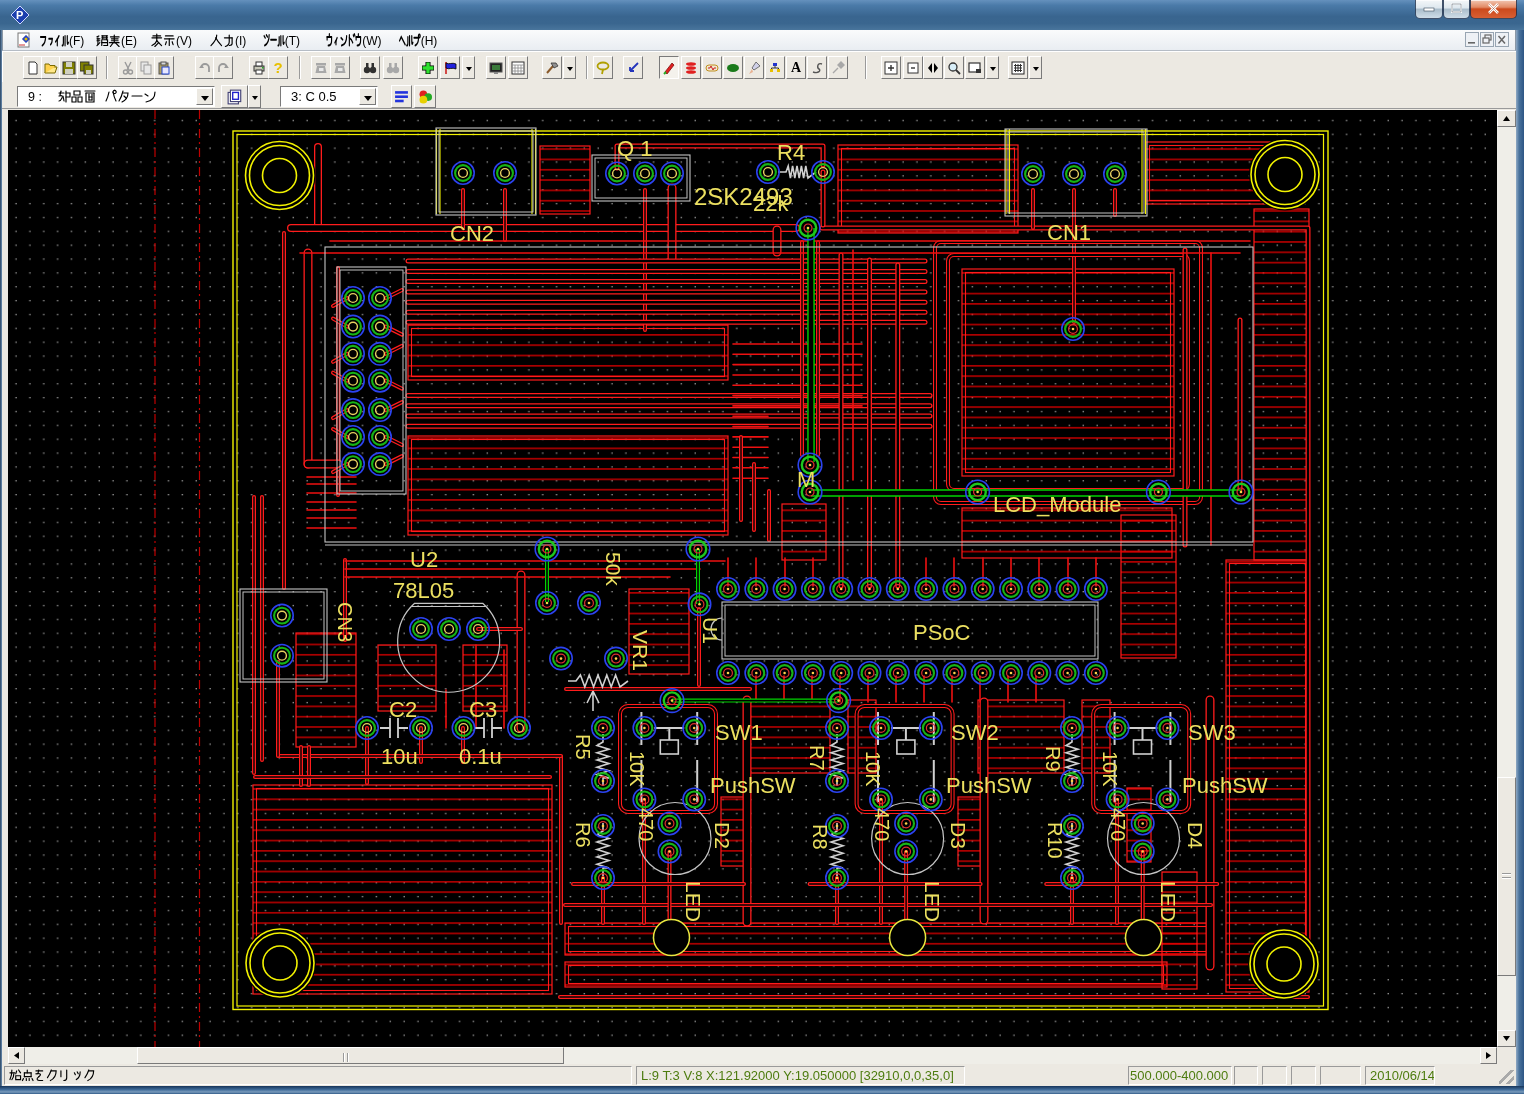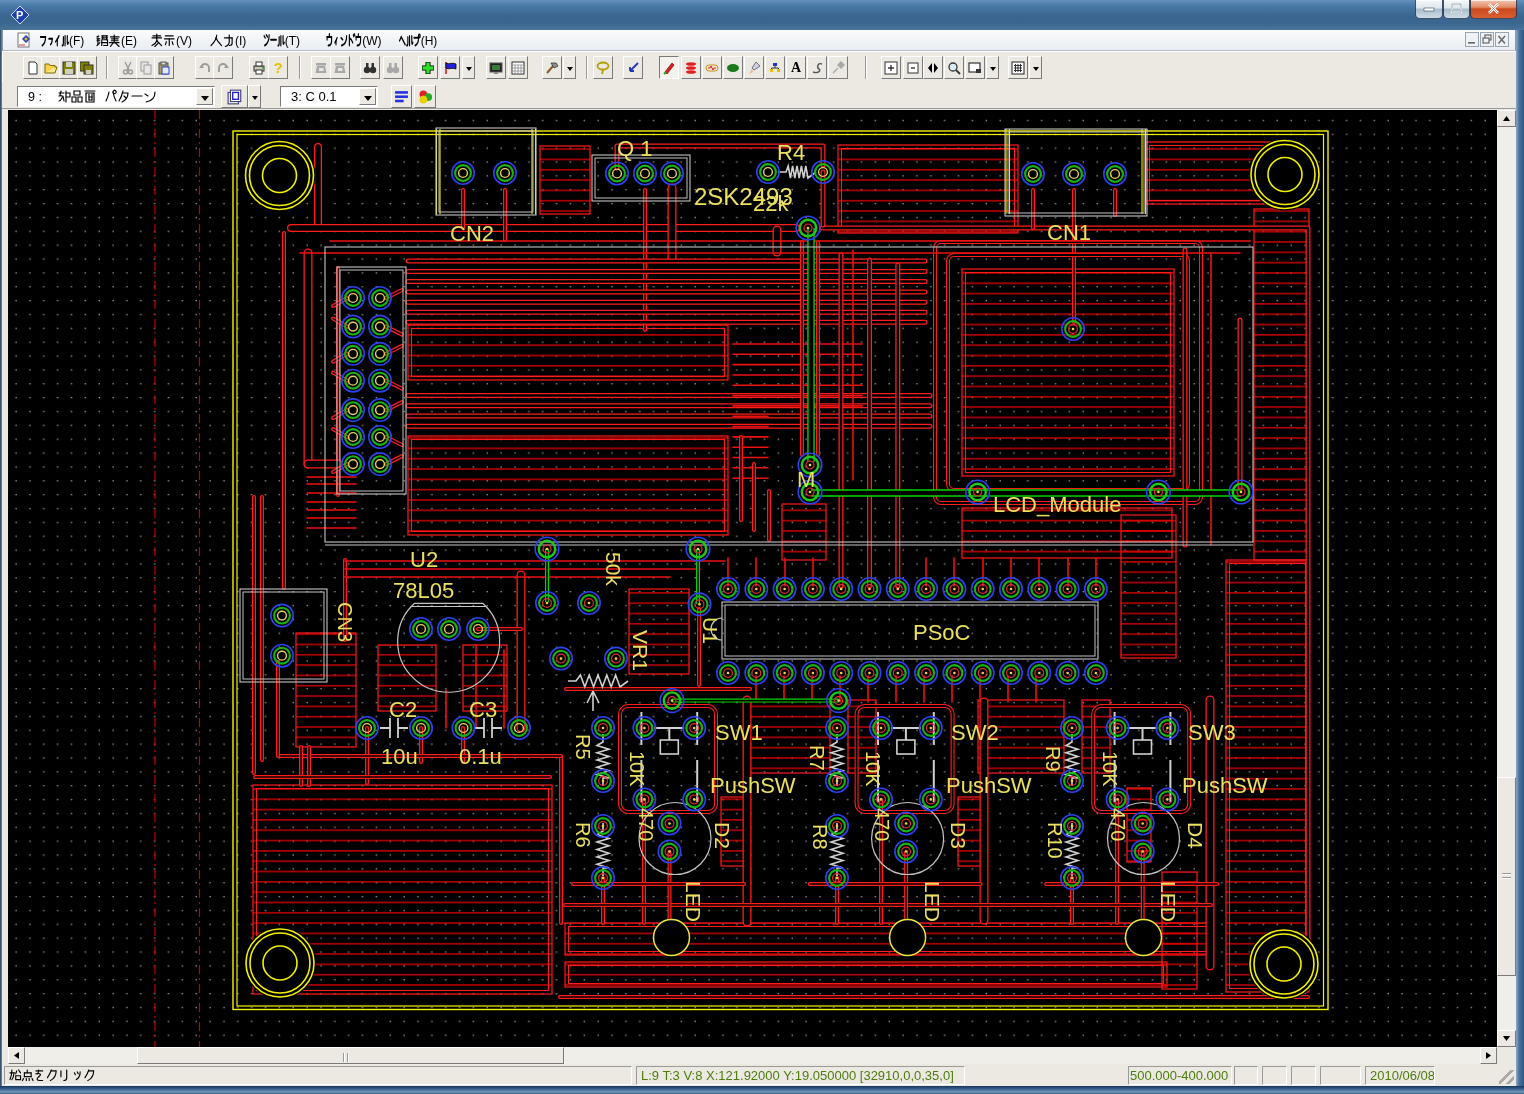--- a/index.html
+++ b/index.html
@@ -437,21 +437,21 @@
     </div>
  <div class="tb" style="left:219px;width:27px;top:3px">
       <svg width="16" height="16" viewBox="0 0 14 14">
         <rect x="1" y="3" width="9" height="10" fill="#fff" stroke="#447"></rect>
         <rect x="3" y="1" width="9" height="10" fill="#fff" stroke="#447"></rect>
         <rect x="5" y="3" width="5" height="6" fill="none" stroke="#22c" stroke-width="1.2"></rect>
       </svg>
     </div>
  <div class="tba" style="left:246px;top:3px"></div>
  <div class="combo" style="left:278px;width:98px">
-      <span class="ct">3: C 0.1</span>
+      <span class="ct">3: C 0.5</span>
       <div class="ca"></div>
     </div>
  <div class="tb" style="left:389px;width:21px;top:3px">
       <svg width="15" height="15" viewBox="0 0 14 14">
         <rect x="1" y="2" width="12" height="2.4" fill="#2233dd"></rect>
         <rect x="1" y="6" width="12" height="2.4" fill="#2233dd"></rect>
         <rect x="1" y="10" width="8" height="2.4" fill="#2233dd"></rect>
       </svg>
     </div>
  <div class="tb" style="left:412px;width:22px;top:3px">
@@ -1047,18 +1047,18 @@
         <path d="M9,3 C9,7 8,9 5,11" transform="translate(62.5,0) scale(0.962,0.962)" fill="none" stroke="#000" stroke-width="1.20" stroke-linecap="round"></path>
         <path d="M5,1 C4,4 3,6 1,9" transform="translate(75.0,0) scale(0.962,0.962)" fill="none" stroke="#000" stroke-width="1.20" stroke-linecap="round"></path>
         <path d="M5,2 H10 C10,6 8,10 4,12" transform="translate(75.0,0) scale(0.962,0.962)" fill="none" stroke="#000" stroke-width="1.20" stroke-linecap="round"></path>
       </svg></div>
  <div class="scell" style="left:634px;width:329px">L:9 T:3 V:8 X:121.92000 Y:19.050000 [32910,0,0,35,0]</div>
  <div class="scell" style="left:1126px;width:104px;padding-left:1px">500.000-400.000</div>
  <div class="scell" style="left:1232px;width:24px"></div>
  <div class="scell" style="left:1260px;width:25px"></div>
  <div class="scell" style="left:1289px;width:25px"></div>
  <div class="scell" style="left:1318px;width:41px"></div>
- <div class="scell" style="left:1363px;width:70px">2010/06/08</div>
+ <div class="scell" style="left:1363px;width:70px">2010/06/14</div>
  <div class="scell" style="left:1521px;width:57px">23:14:03</div>
  <div class="grip" style="left:1497px;top:6px;width:15px;height:14px"></div>
 </div>
 <div id="lbord"></div>
 <div id="rbord"></div>
 <div id="bbord"></div>
 </body></html>

